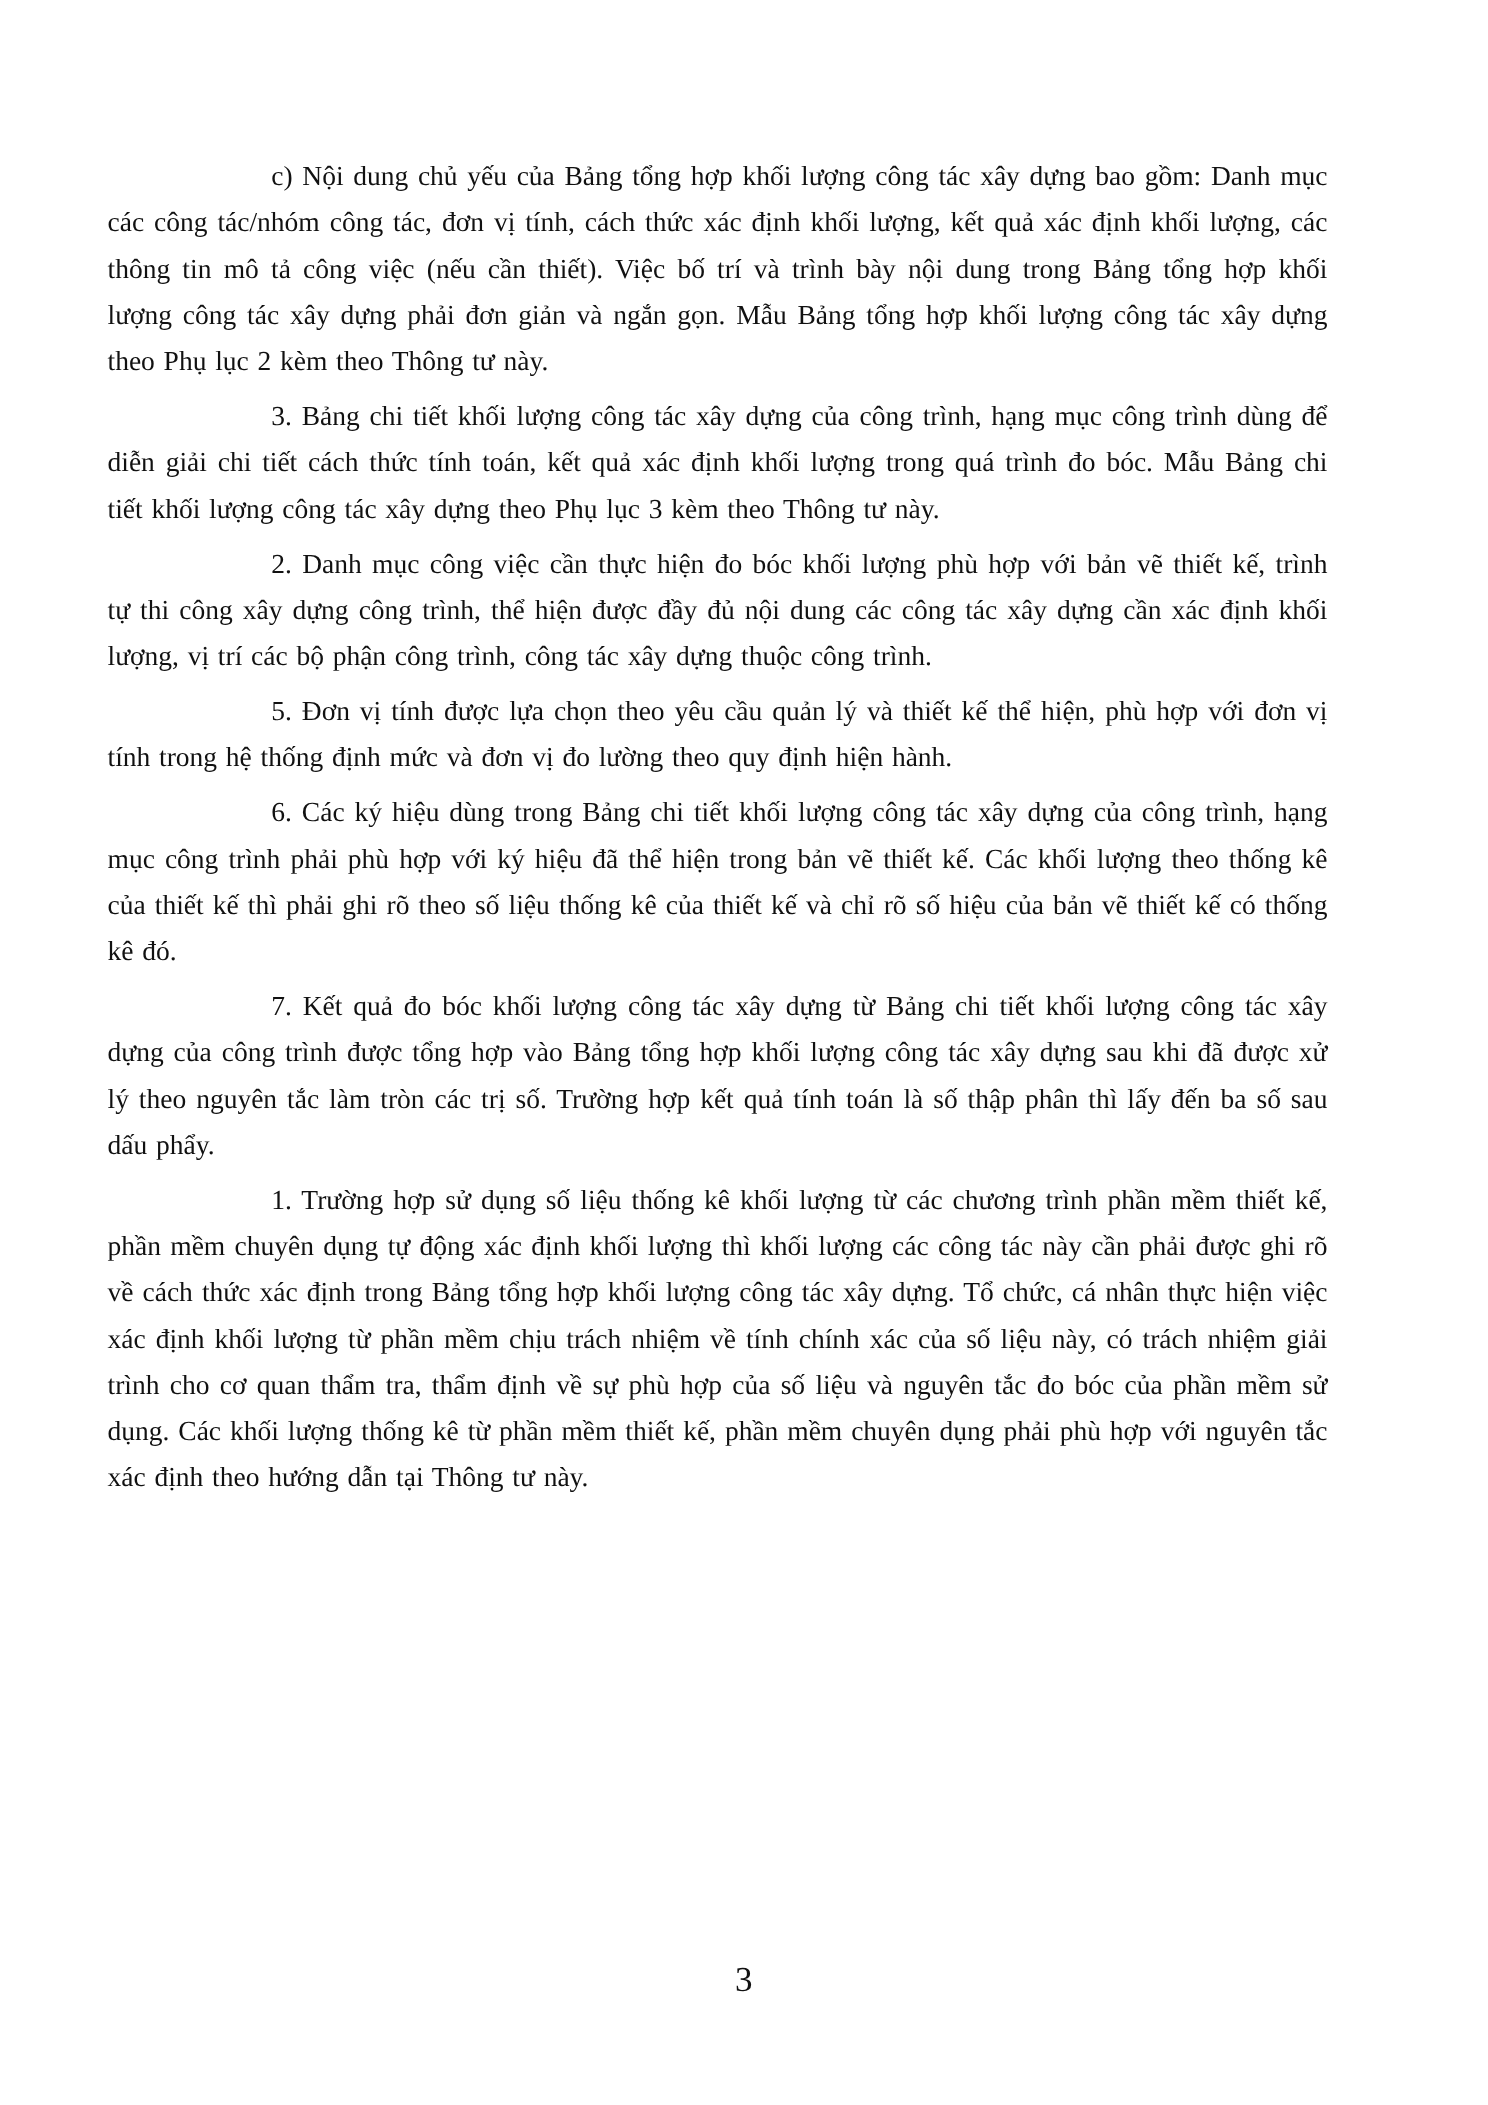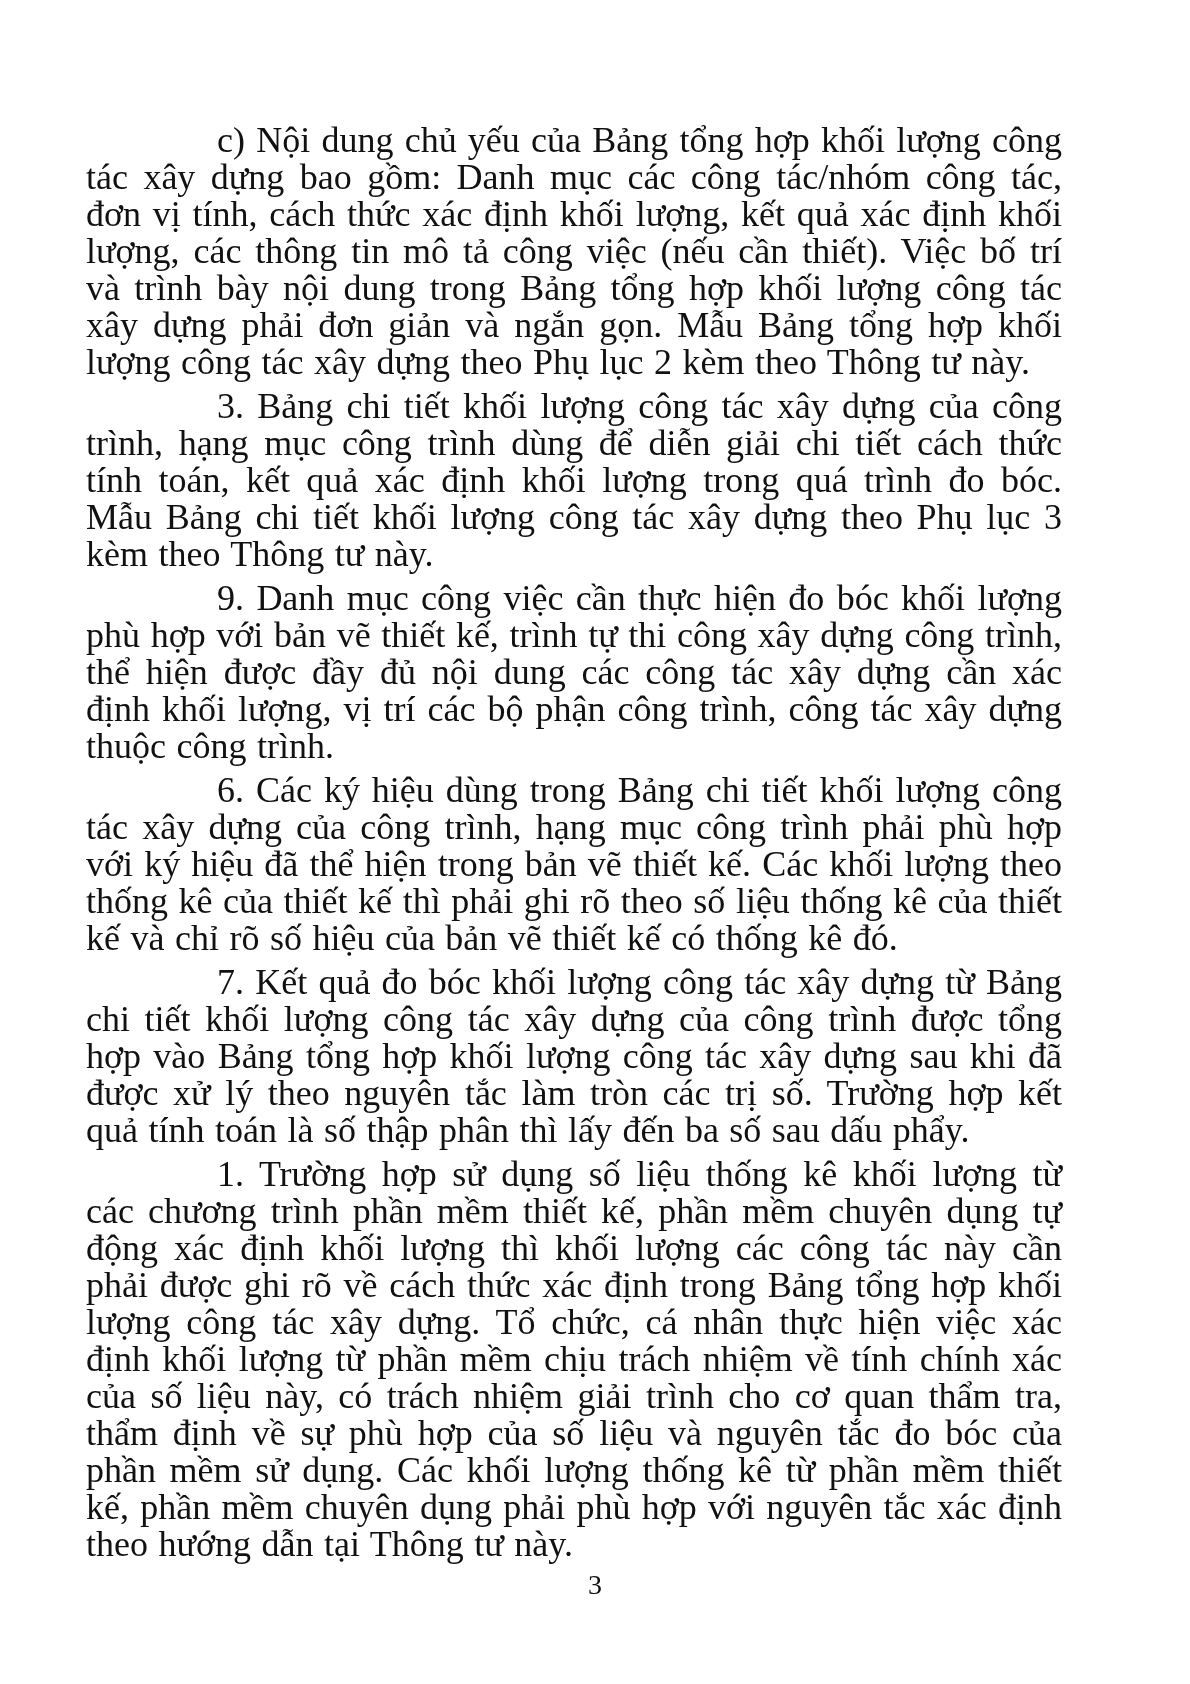--- a/index.html
+++ b/index.html
@@ -21,21 +21,21 @@
     background: #ffffff;
   }
   .content {
     position: absolute;
     left: 86px;
     top: 122px;
     width: 976px;
   }
   .para {
     margin: 0 0 7px 0;
-    font-size: 36px;
+    font-size: 22px;
     line-height: 37px;
     text-align: justify;
     text-indent: 131px;
     word-spacing: 1.5px;
     color: #111111;
   }
   .heading {
     margin: 3px 0 9px 0;
     font-size: 28px;
     line-height: 37px;
@@ -61,22 +61,23 @@
 <body>
 
 <div class="page">
 
   <main class="content">
 
     <p class="para">c) Nội dung chủ yếu của Bảng tổng hợp khối lượng công tác xây dựng bao gồm: Danh mục các công tác/nhóm công tác, đơn vị tính, cách thức xác định khối lượng, kết quả xác định khối lượng, các thông tin mô tả công việc (nếu cần thiết). Việc bố trí và trình bày nội dung trong Bảng tổng hợp khối lượng công tác xây dựng phải đơn giản và ngắn gọn. Mẫu Bảng tổng hợp khối lượng công tác xây dựng theo Phụ lục 2 kèm theo Thông tư này.</p>
 
     <p class="para">3. Bảng chi tiết khối lượng công tác xây dựng của công trình, hạng mục công trình dùng để diễn giải chi tiết cách thức tính toán, kết quả xác định khối lượng trong quá trình đo bóc. Mẫu Bảng chi tiết khối lượng công tác xây dựng theo Phụ lục 3 kèm theo Thông tư này.</p>
 
-    <p class="para">9. Danh mục công việc cần thực hiện đo bóc khối lượng phù hợp với bản vẽ thiết kế, trình tự thi công xây dựng công trình, thể hiện được đầy đủ nội dung các công tác xây dựng cần xác định khối lượng, vị trí các bộ phận công trình, công tác xây dựng thuộc công trình.</p>
+    <p class="para">2. Danh mục công việc cần thực hiện đo bóc khối lượng phù hợp với bản vẽ thiết kế, trình tự thi công xây dựng công trình, thể hiện được đầy đủ nội dung các công tác xây dựng cần xác định khối lượng, vị trí các bộ phận công trình, công tác xây dựng thuộc công trình.</p>
 
+    <p class="para">5. Đơn vị tính được lựa chọn theo yêu cầu quản lý và thiết kế thể hiện, phù hợp với đơn vị tính trong hệ thống định mức và đơn vị đo lường theo quy định hiện hành.</p>
 
     <p class="para">6. Các ký hiệu dùng trong Bảng chi tiết khối lượng công tác xây dựng của công trình, hạng mục công trình phải phù hợp với ký hiệu đã thể hiện trong bản vẽ thiết kế. Các khối lượng theo thống kê của thiết kế thì phải ghi rõ theo số liệu thống kê của thiết kế và chỉ rõ số hiệu của bản vẽ thiết kế có thống kê đó.</p>
 
     <p class="para">7. Kết quả đo bóc khối lượng công tác xây dựng từ Bảng chi tiết khối lượng công tác xây dựng của công trình được tổng hợp vào Bảng tổng hợp khối lượng công tác xây dựng sau khi đã được xử lý theo nguyên tắc làm tròn các trị số. Trường hợp kết quả tính toán là số thập phân thì lấy đến ba số sau dấu phẩy.</p>
 
 
     <p class="para">1. Trường hợp sử dụng số liệu thống kê khối lượng từ các chương trình phần mềm thiết kế, phần mềm chuyên dụng tự động xác định khối lượng thì khối lượng các công tác này cần phải được ghi rõ về cách thức xác định trong Bảng tổng hợp khối lượng công tác xây dựng. Tổ chức, cá nhân thực hiện việc xác định khối lượng từ phần mềm chịu trách nhiệm về tính chính xác của số liệu này, có trách nhiệm giải trình cho cơ quan thẩm tra, thẩm định về sự phù hợp của số liệu và nguyên tắc đo bóc của phần mềm sử dụng. Các khối lượng thống kê từ phần mềm thiết kế, phần mềm chuyên dụng phải phù hợp với nguyên tắc xác định theo hướng dẫn tại Thông tư này.</p>
 
   </main>
 

